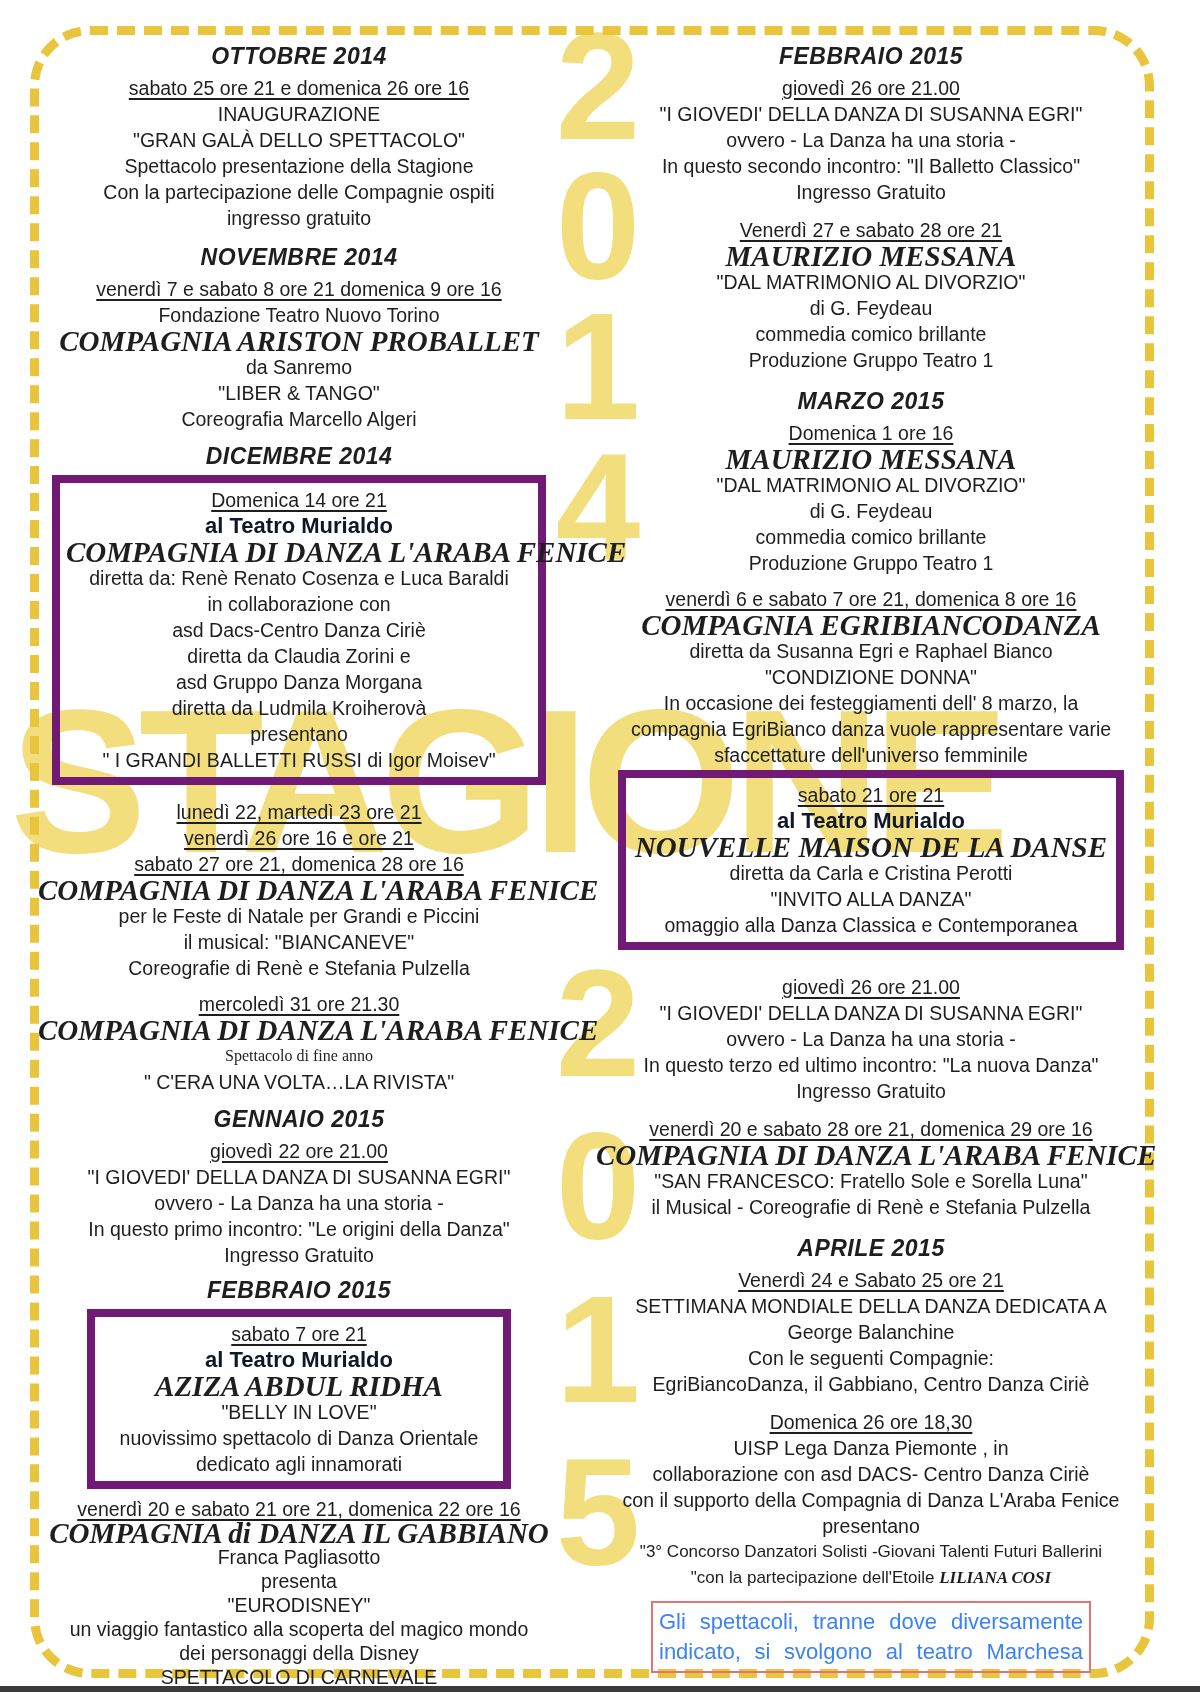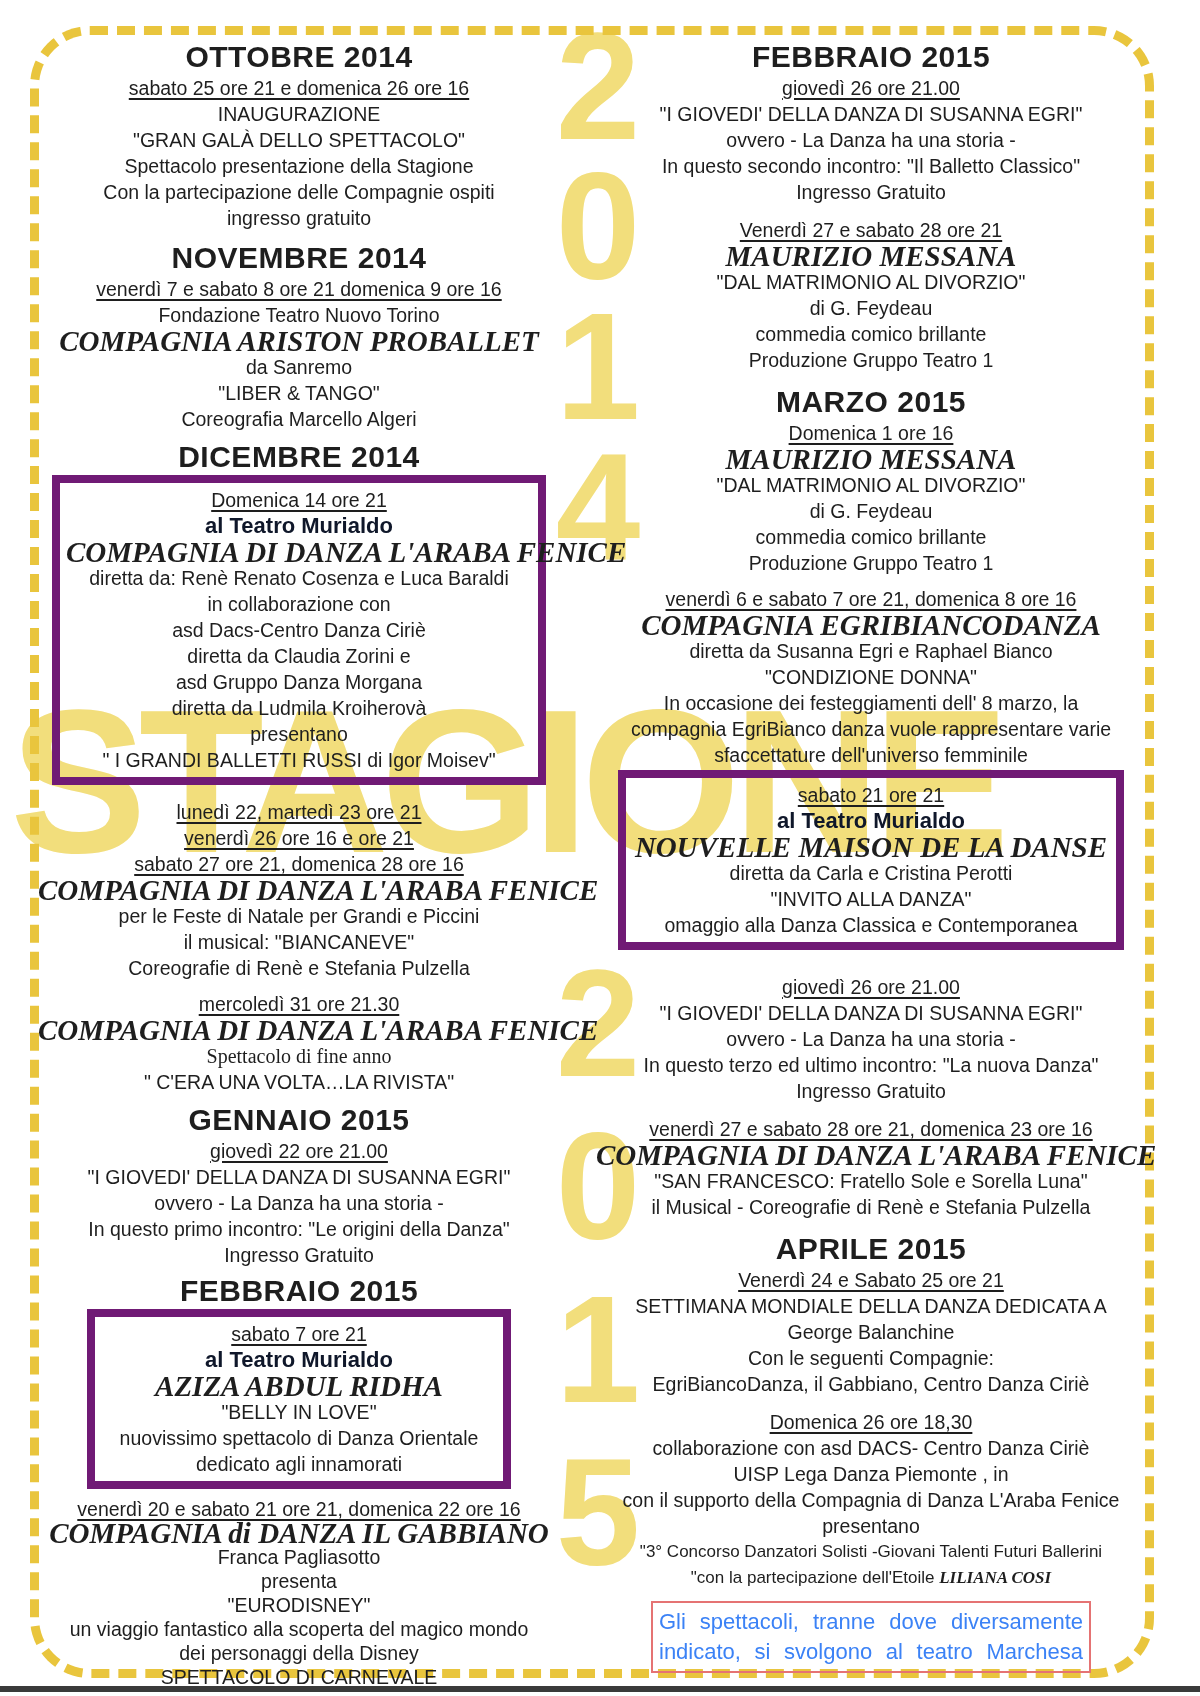--- a/index.html
+++ b/index.html
@@ -13,27 +13,27 @@
   .wm-year{left:528px;width:140px;text-align:center;font-size:152px;}
   .wm-year-top{top:16px;line-height:140px;}
   .wm-year-bottom{top:942px;line-height:163px;}
   .wm-word{left:10px;top:678px;width:1090px;font-size:205px;line-height:205px;letter-spacing:-8px;
            text-align:justify;white-space:nowrap;}
   
   .col{position:absolute;top:40px;z-index:2;text-align:center;}
   .col-left{left:38px;width:522px;}
   .col-right{left:596px;width:550px;}
   .sec{text-align:center;}
-  .heading{font-size:30px;font-weight:bold;line-height:33px;margin-bottom:2px;letter-spacing:0.5px;}
+  .heading{font-size:23px;font-weight:bold;line-height:33px;margin-bottom:2px;letter-spacing:0.5px;font-style:italic;}
   .line{font-size:19.5px;line-height:26px;white-space:nowrap;}
   .tight .line{line-height:24px;}
   .line.u{text-decoration:underline;text-underline-offset:3px;text-decoration-thickness:2px;}
   .line.red{color:#0f172a;font-weight:bold;font-size:22px;}
   .it{font-family:"Liberation Serif",serif;font-style:italic;font-weight:bold;font-size:29px;}
-  .serif{font-family:"Liberation Serif",serif;font-size:20px;}
+  .serif{font-family:"Liberation Serif",serif;font-size:16px;}
   .sm{font-size:17px;}
   .box{border:8px solid #701a75;background:transparent;margin:2px auto 0 auto;padding:4px 6px;}
   .box-red{border:2px solid #e57373;}
   .line.note{white-space:normal;text-align:justify;text-align-last:justify;
              font-size:22px;line-height:30px;color:#3b82f6;}
 </style>
 </head>
 <body>
 
 <div class="page">
@@ -169,37 +169,37 @@
         </div>
       </section>
       <section class="sec" style="margin-top: 24px;">
         <div class="line u">giovedì 26 ore 21.00</div>
         <div class="line">"I GIOVEDI' DELLA DANZA DI SUSANNA EGRI"</div>
         <div class="line">ovvero - La Danza ha una storia -</div>
         <div class="line">In questo terzo ed ultimo incontro: "La nuova Danza"</div>
         <div class="line">Ingresso Gratuito</div>
       </section>
       <section class="sec" style="margin-top: 12px;">
-        <div class="line u">venerdì 27 e sabato 28 ore 21, domenica 23 ore 16</div>
+        <div class="line u">venerdì 20 e sabato 28 ore 21, domenica 29 ore 16</div>
         <div class="line it">COMPAGNIA DI DANZA L'ARABA FENICE</div>
         <div class="line">"SAN FRANCESCO: Fratello Sole e Sorella Luna"</div>
         <div class="line">il Musical - Coreografie di Renè e Stefania Pulzella</div>
       </section>
       <section class="sec" style="margin-top: 12px;">
         <div class="heading">APRILE 2015</div>
         <div class="line u">Venerdì 24 e Sabato 25 ore 21</div>
         <div class="line">SETTIMANA MONDIALE DELLA DANZA DEDICATA A</div>
         <div class="line">George Balanchine</div>
         <div class="line">Con le seguenti Compagnie:</div>
         <div class="line">EgriBiancoDanza, il Gabbiano, Centro Danza Ciriè</div>
       </section>
       <section class="sec" style="margin-top: 12px;">
         <div class="line u">Domenica 26 ore 18,30</div>
+        <div class="line">UISP Lega Danza Piemonte , in</div>
         <div class="line">collaborazione con asd DACS- Centro Danza Ciriè</div>
-        <div class="line">UISP Lega Danza Piemonte , in</div>
         <div class="line">con il supporto della Compagnia di Danza L'Araba Fenice</div>
         <div class="line">presentano</div>
         <div class="line sm">"3° Concorso Danzatori Solisti -Giovani Talenti Futuri Ballerini</div>
         <div class="line sm"><span class="sm">"con la partecipazione dell'Etoile </span><span class="it sm">LILIANA COSI</span></div>
       </section>
       <section class="sec" style="margin-top: 10px;">
         <div class="box box-red" style="width: 424px;">
           <div class="line note">Gli spettacoli, tranne dove diversamente indicato, si svolgono al teatro Marchesa</div>
         </div>
       </section>

